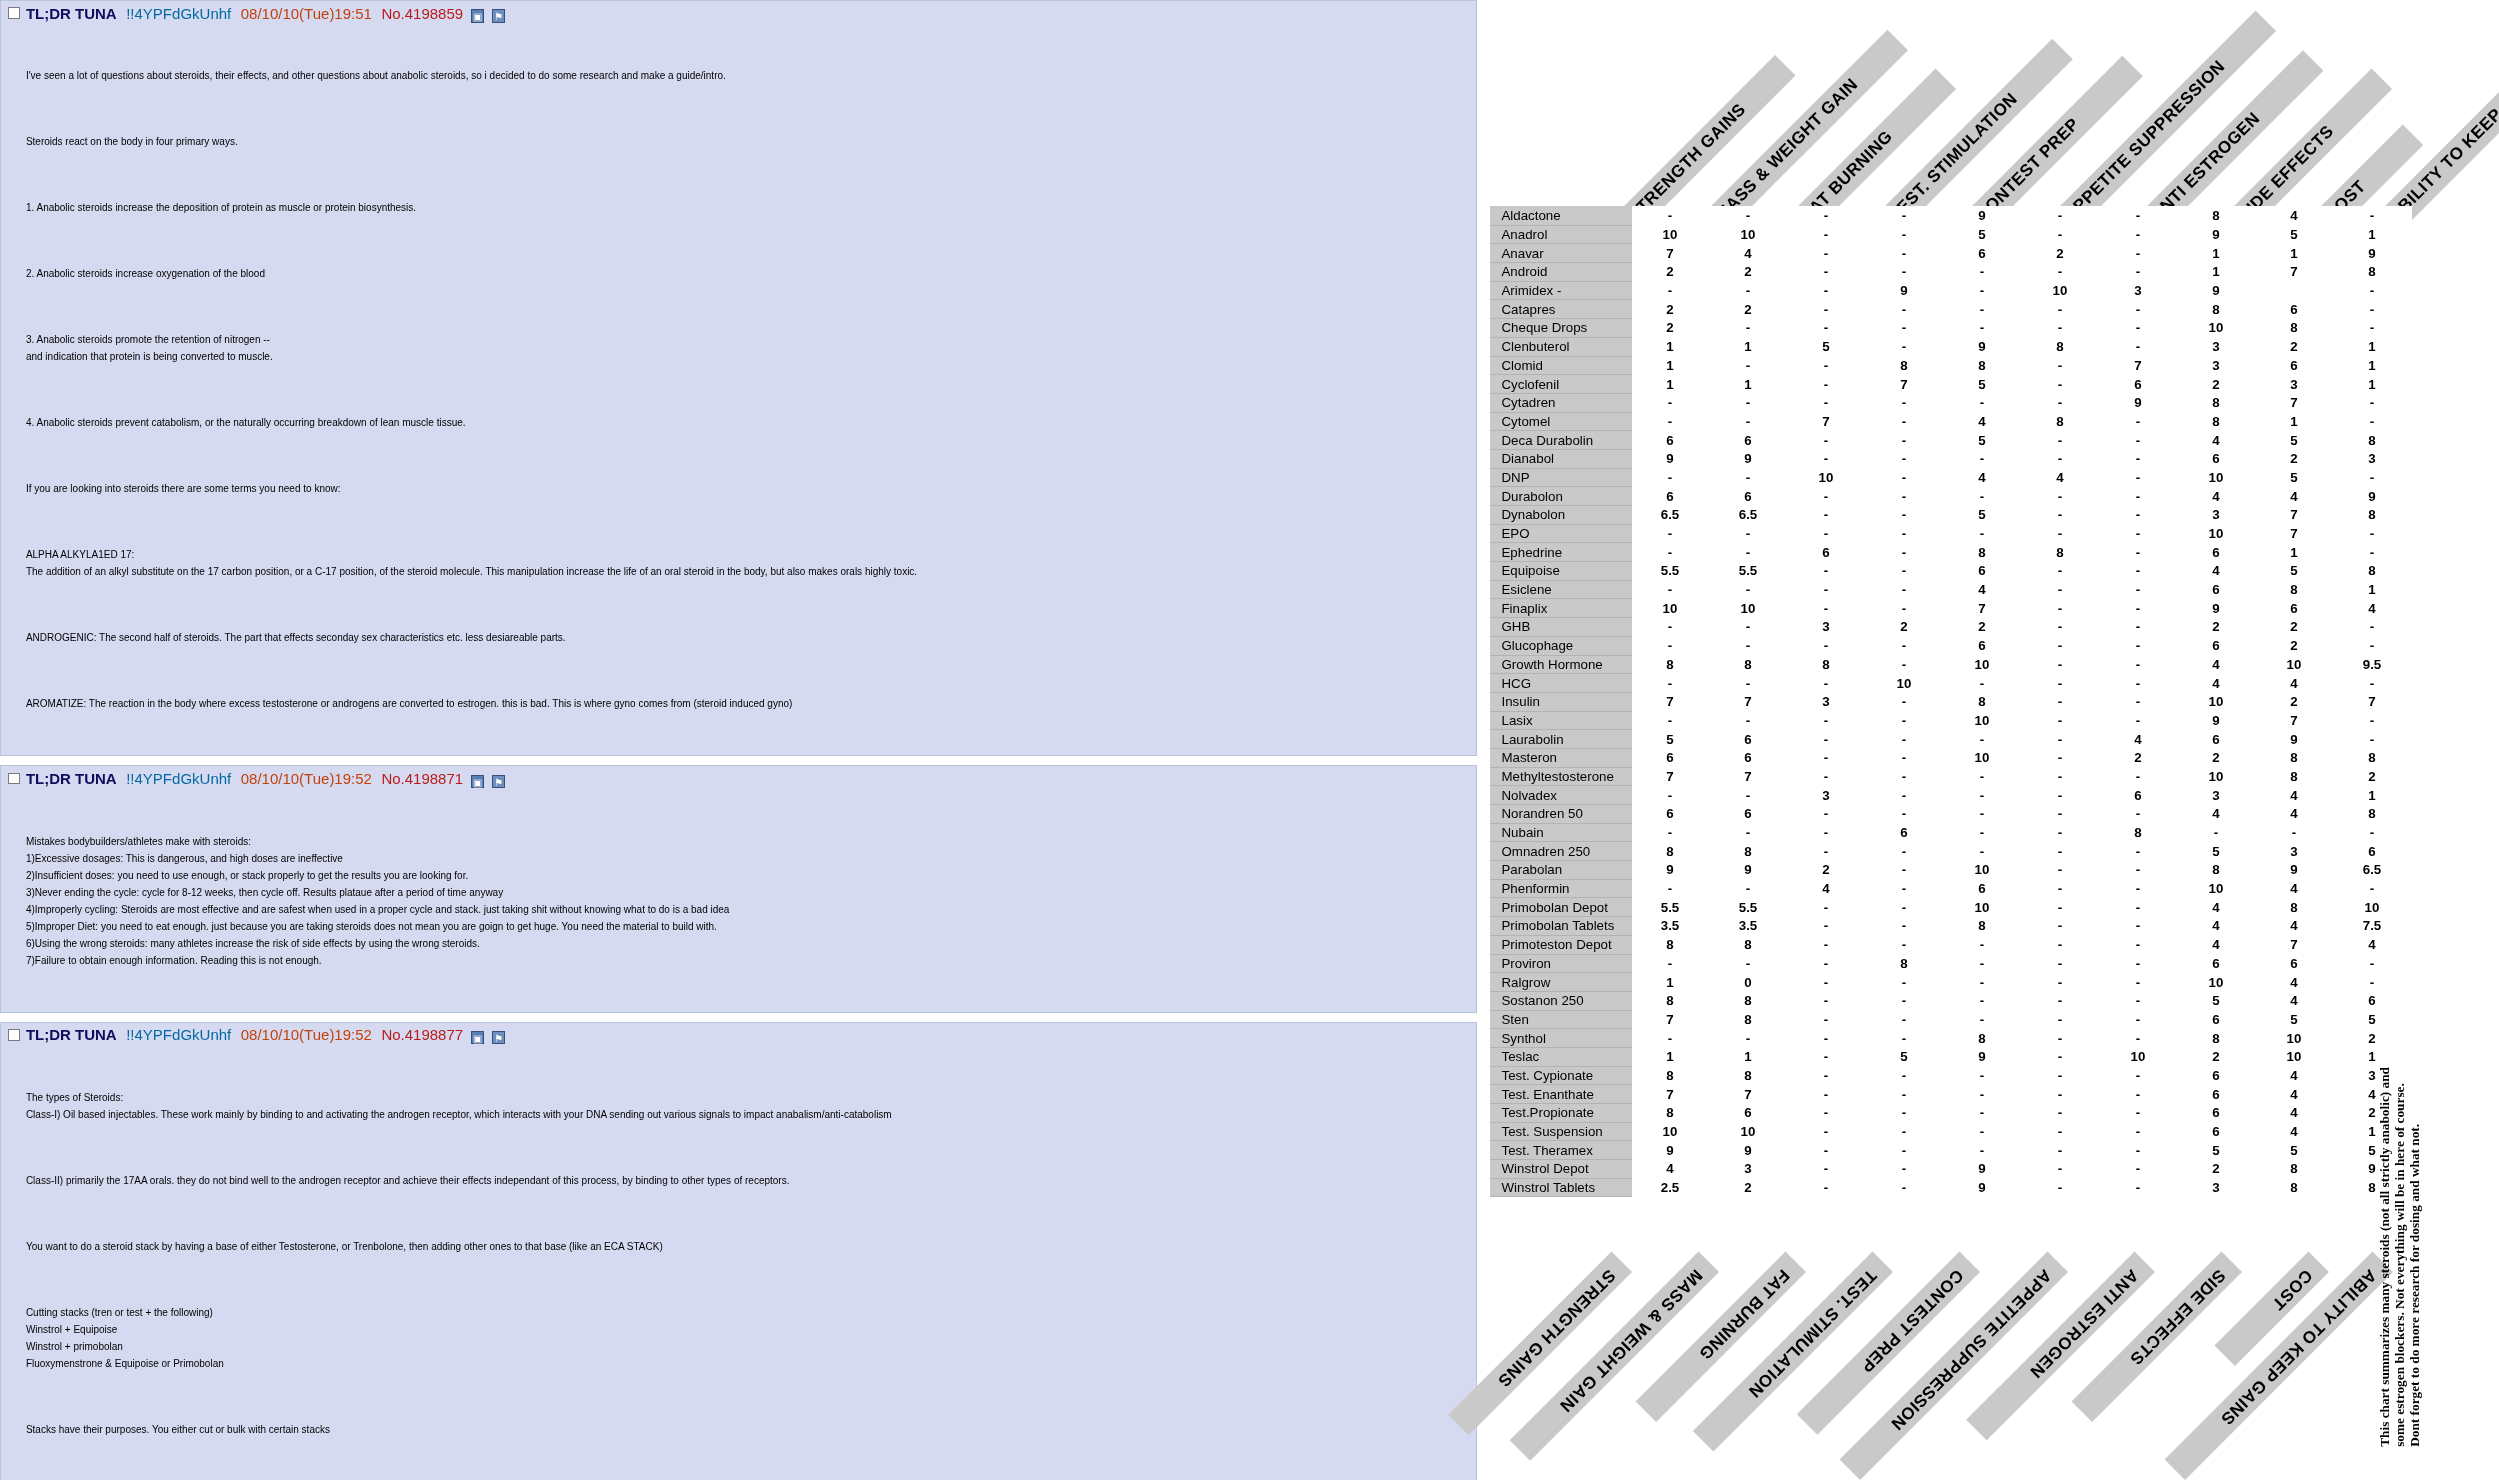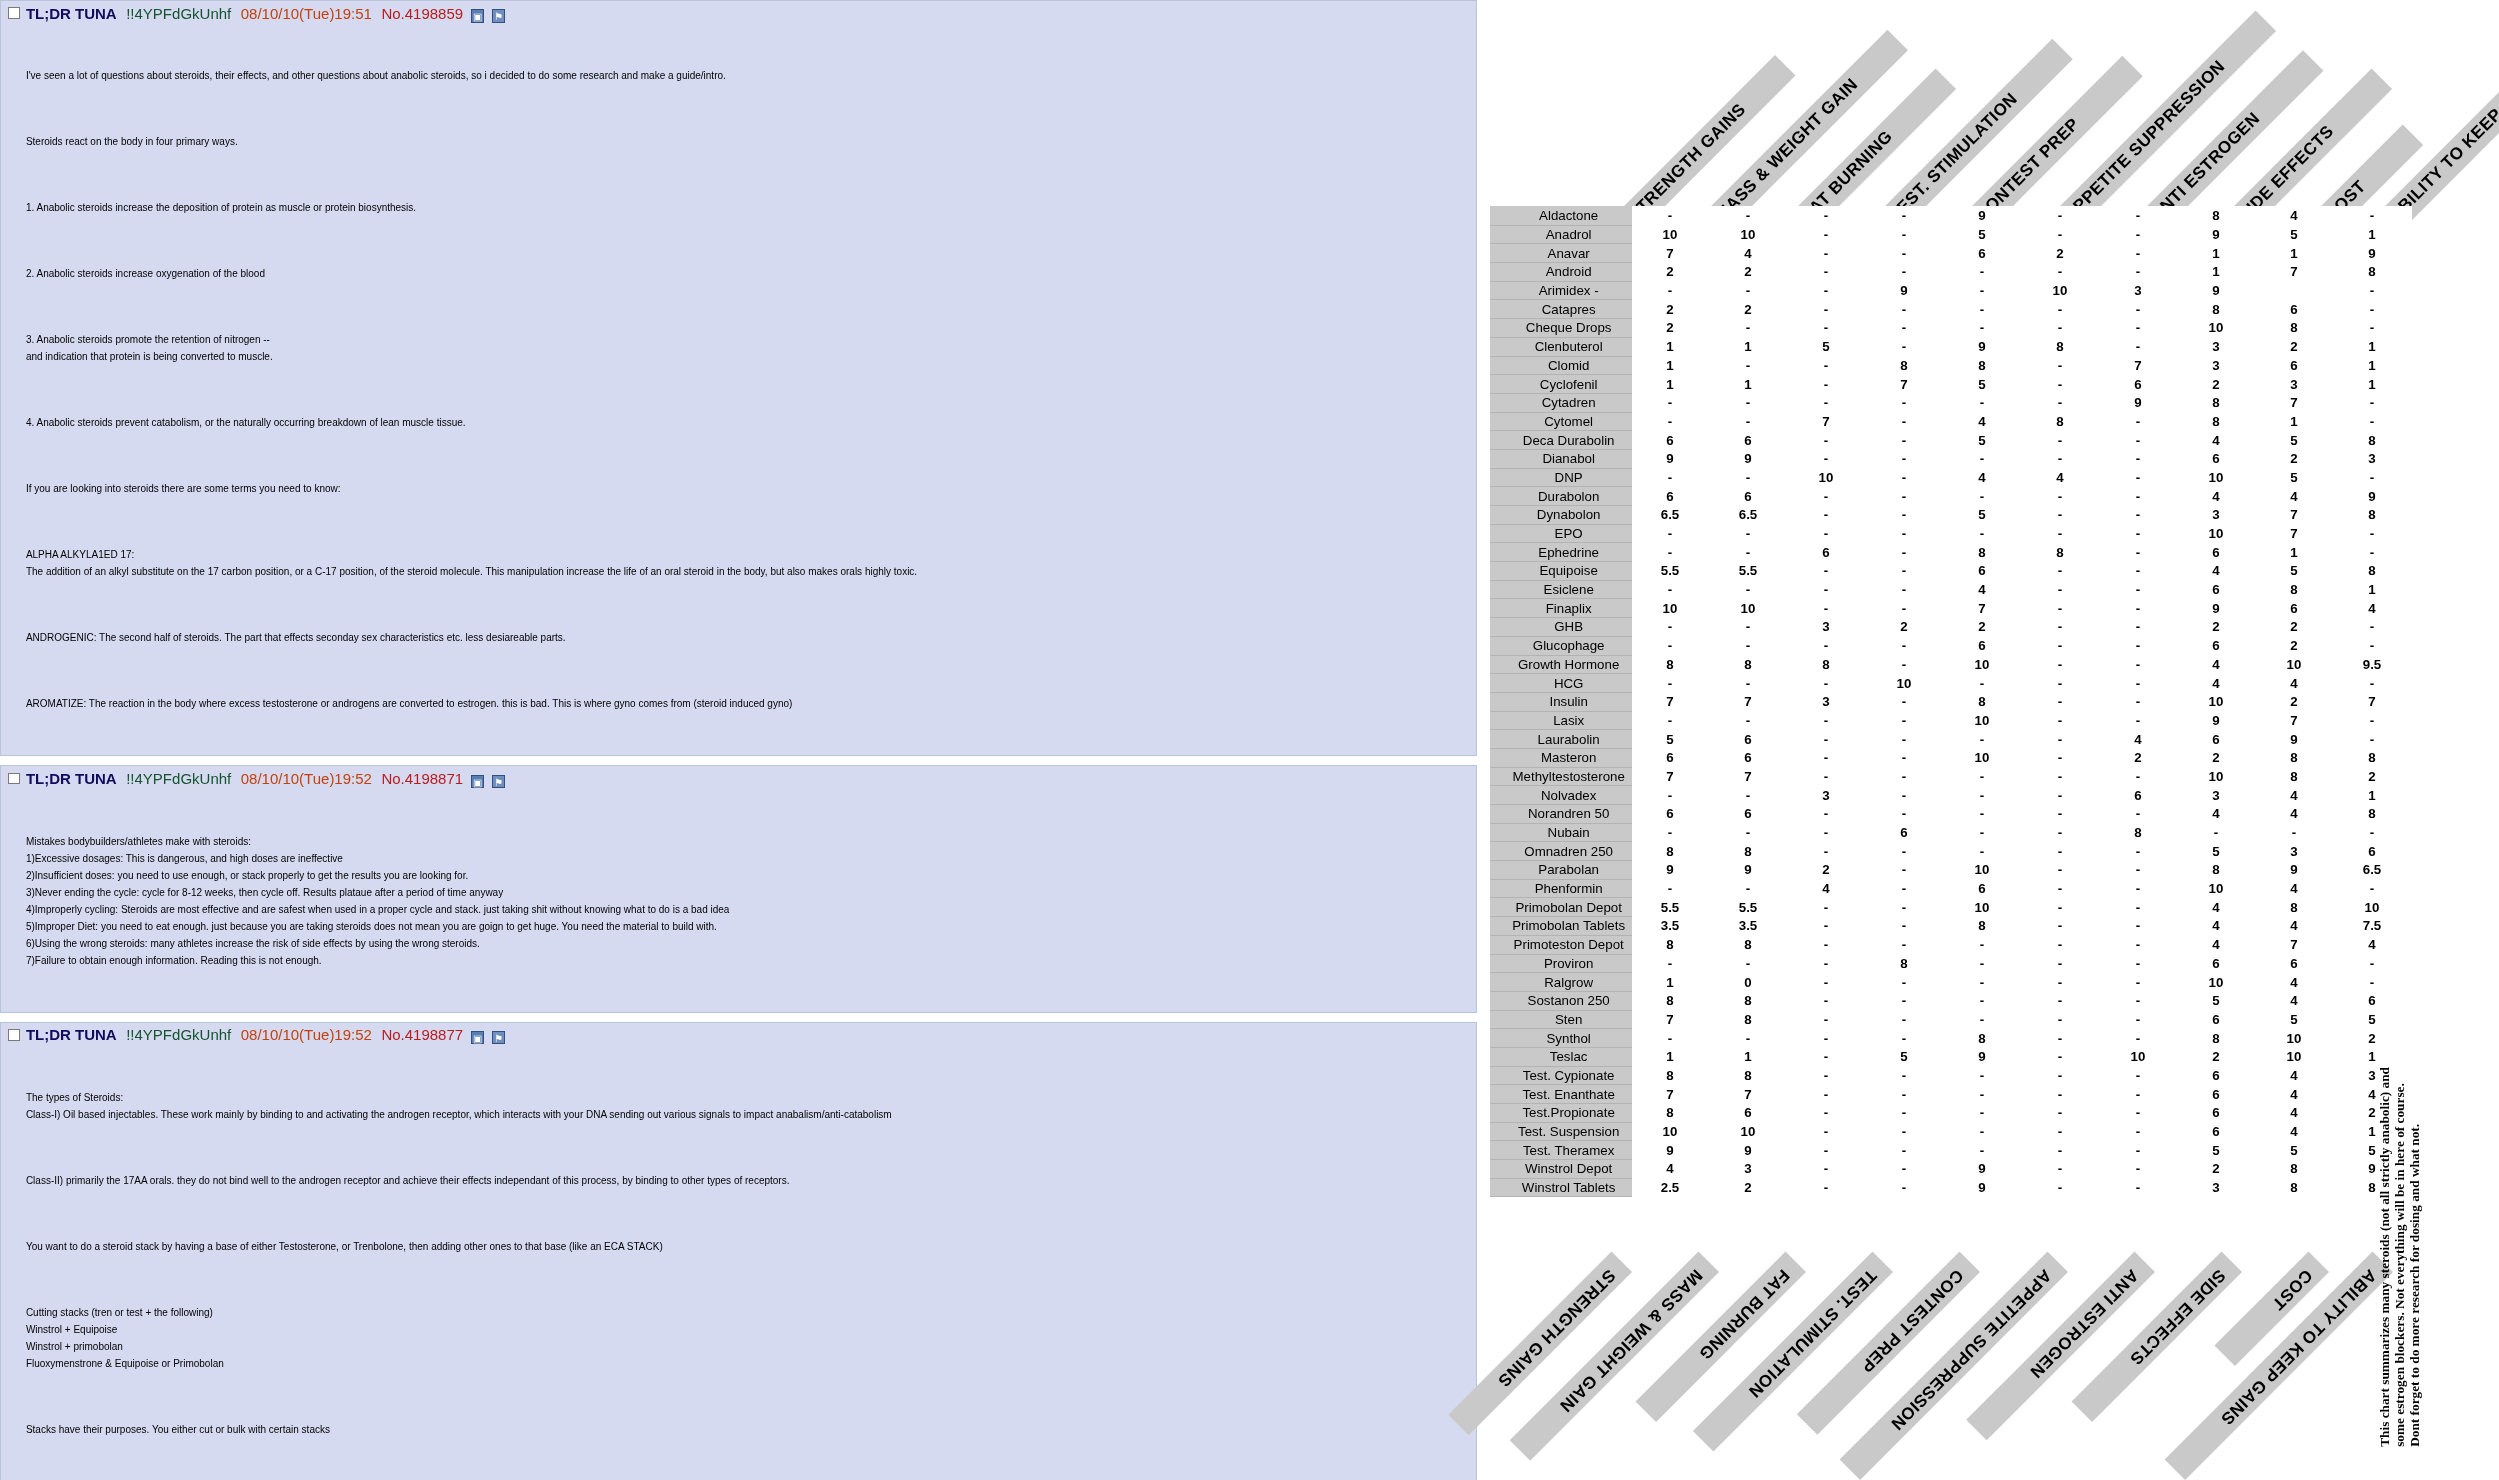--- a/index.html
+++ b/index.html
@@ -50,21 +50,21 @@
   .subject {
     color: #0f0c5d;
     font-weight: bold;
   }
   .name {
     color: #117743;
     font-weight: bold;
     margin-left: 5.3px;
   }
   .tripcode {
-    color: #14532d;
+    color: #0369a1;
     font-weight: normal;
   }
   .datetime {
     color: #c2410c;
     margin-left: 5.3px;
   }
   .postno {
     color: #b91c1c;
     margin-left: 5.3px;
   }
@@ -116,25 +116,25 @@
     border: 0.9px solid #ffffff;
     padding: 0 2.7px;
     height: 18.7px;
     box-sizing: border-box;
     text-align: center;
     color: #000;
     font-weight: bold;
     background: #ffffff;
   }
   table.steroid-table td.rowname {
-    text-align: center;
+    text-align: left;
     background: #c9c9c9;
     font-weight: normal;
     width: 141px;
-    padding-left: 19px;
+    padding-left: 11px;
     border: 0.9px solid #c9c9c9;
     border-bottom: 0.9px solid #b3b3b3;
   }
   table.steroid-table td.val { width: 78px; }
 
   
   .hdr-bar {
     position: absolute;
     background: #c9c9c9;
     color: #000;

